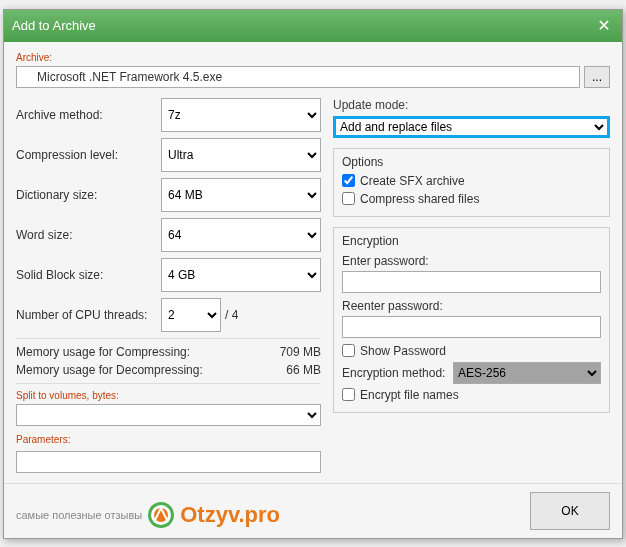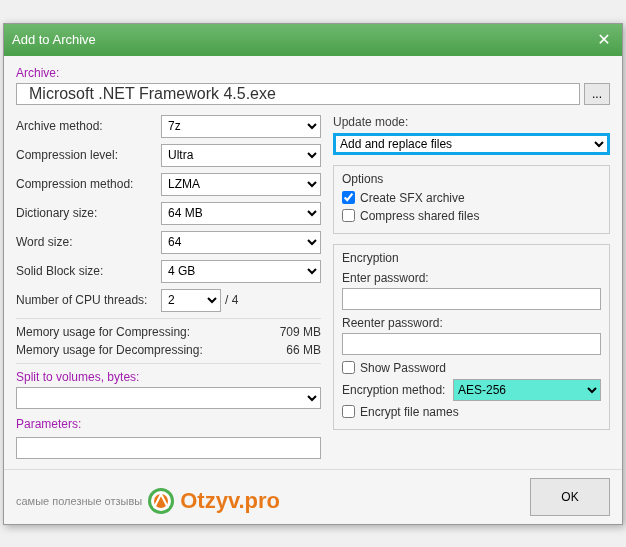--- a/index.html
+++ b/index.html
@@ -38,37 +38,37 @@
       height: 20px;
       display: flex;
       align-items: center;
       justify-content: center;
     }
     .content {
       padding: 10px 12px;
       background: #f5f5f5;
     }
     .section-label {
-      font-size: 12px;
-      color: #a21caf;
+      font-size: 10px;
+      color: #c2410c;
       margin-bottom: 3px;
     }
     .archive-row {
       display: flex;
       align-items: center;
       gap: 4px;
       margin-bottom: 10px;
     }
     .archive-input {
       flex: 1;
       height: 22px;
       border: 1px solid #aaa;
       background: white;
-      padding: 2px 12px;
-      font-size: 16px;
+      padding: 2px 20px;
+      font-size: 12px;
       color: #333;
     }
     .archive-browse {
       width: 26px;
       height: 22px;
       border: 1px solid #aaa;
       background: #e8e8e8;
       cursor: pointer;
       font-size: 12px;
       display: flex;
@@ -91,21 +91,21 @@
       margin-bottom: 6px;
     }
     .form-label {
       width: 145px;
       font-size: 12px;
       color: #333;
       flex-shrink: 0;
     }
     .form-select {
       flex: 1;
-      height: 23px;
+      height: 34px;
       border: 1px solid #aaa;
       background: white;
       font-size: 12px;
       padding: 1px 2px;
       cursor: pointer;
     }
     .form-value {
       font-size: 12px;
       color: #333;
       margin-left: 4px;
@@ -218,21 +218,21 @@
     }
     .enc-method-label {
       font-size: 12px;
       color: #333;
       width: 105px;
     }
     .enc-method-select {
       flex: 1;
       height: 22px;
       border: 1px solid #aaa;
-      background: #5eead4;
+      background: #a3a3a3;
       font-size: 12px;
     }
     .bottom-bar {
       display: flex;
       justify-content: space-between;
       align-items: flex-end;
       padding: 8px 12px;
       background: #f5f5f5;
       border-top: 1px solid #ddd;
     }
@@ -300,27 +300,20 @@
 
         <div class="form-row">
           <span class="form-label">Compression level:</span>
           <select class="form-select">
             <option>Ultra</option>
             <option>Maximum</option>
             <option>Normal</option>
           </select>
         </div>
 
-        <div class="form-row">
-          <span class="form-label">Compression method:</span>
-          <select class="form-select">
-            <option>LZMA</option>
-            <option>LZMA2</option>
-          </select>
-        </div>
 
         <div class="form-row">
           <span class="form-label">Dictionary size:</span>
           <select class="form-select">
             <option>64 MB</option>
             <option>128 MB</option>
           </select>
         </div>
 
         <div class="form-row">

